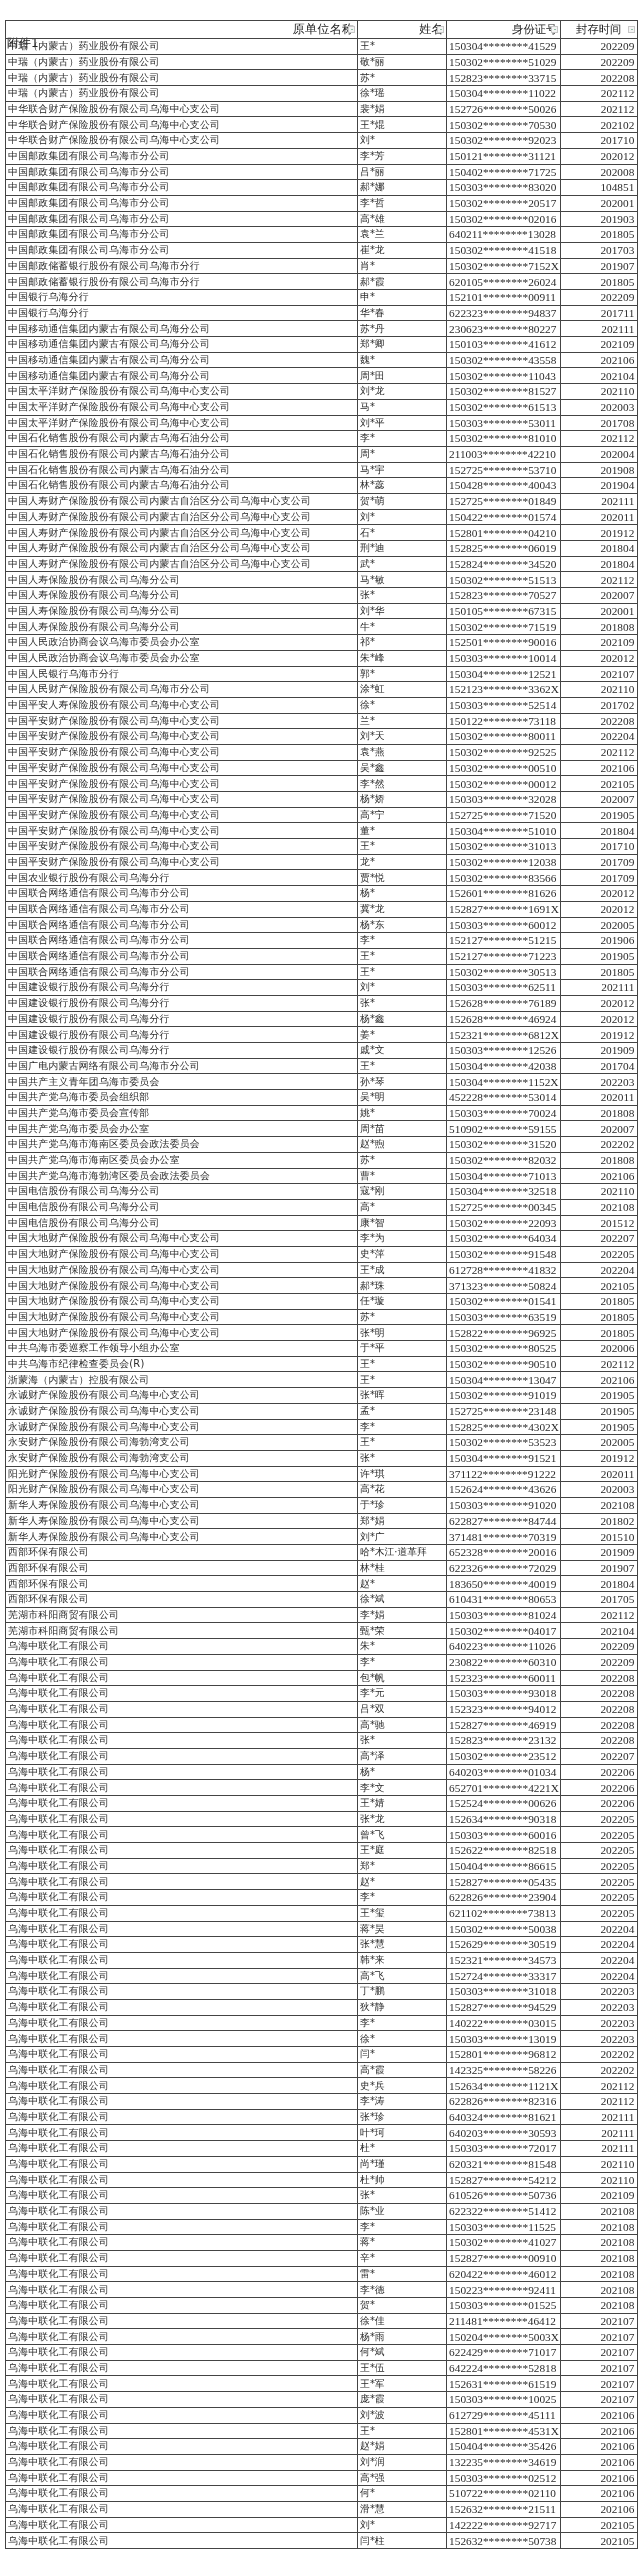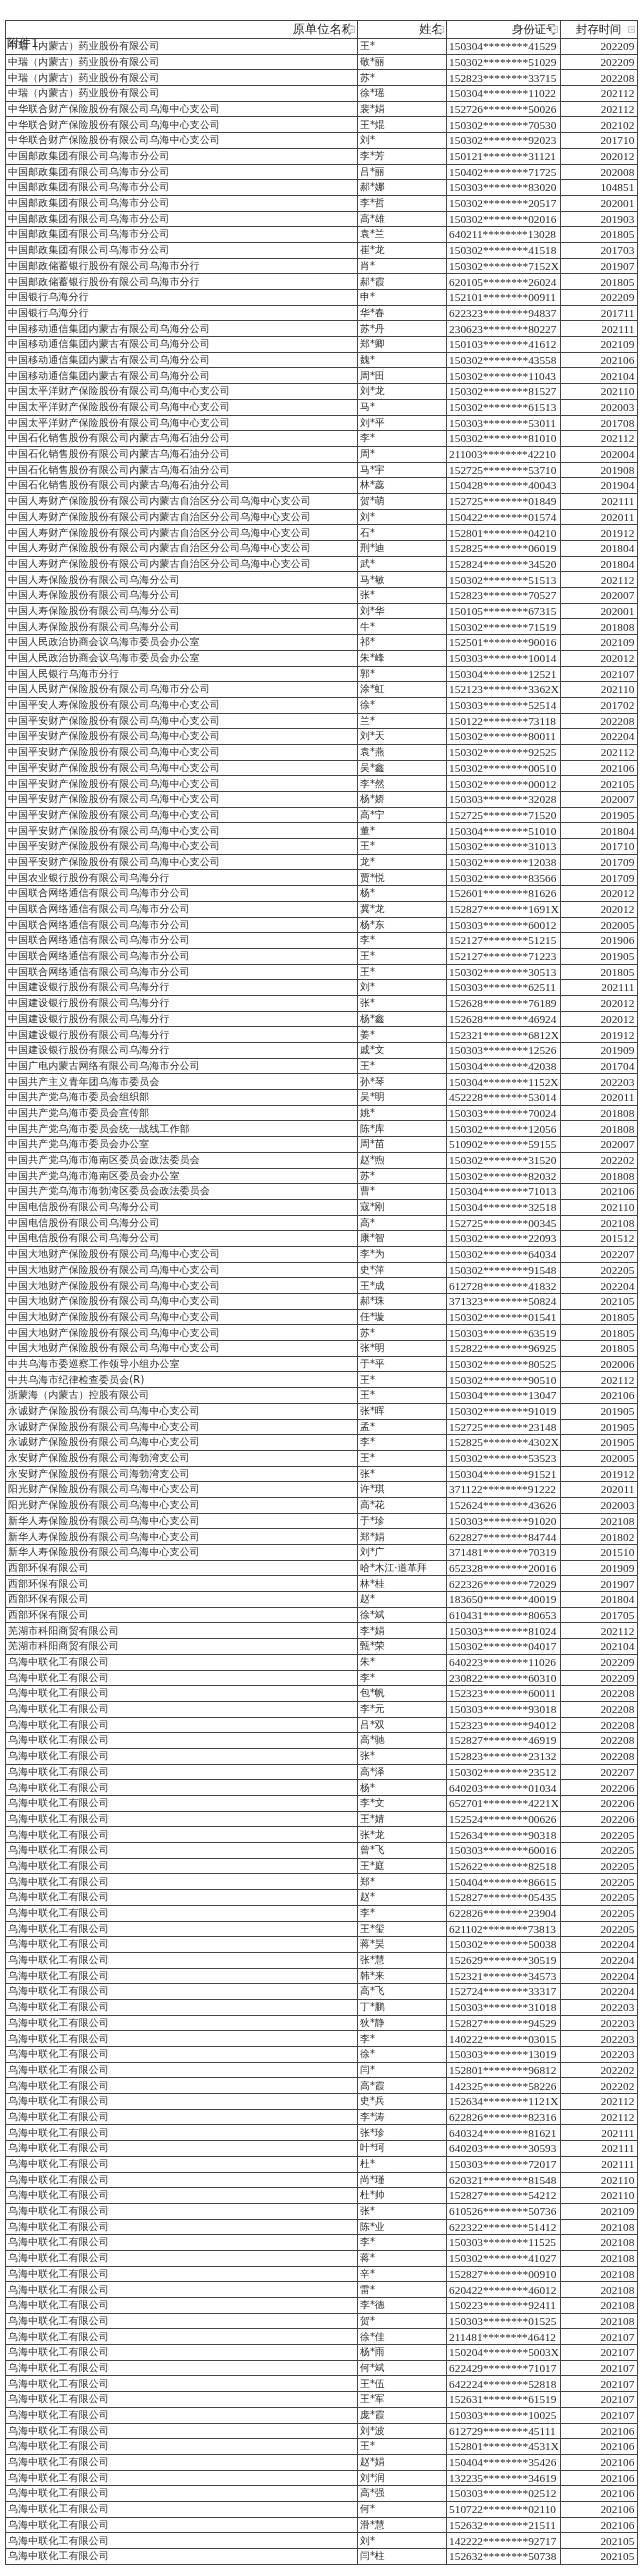--- a/index.html
+++ b/index.html
@@ -458,26 +458,20 @@
         <td class="c-id">452228********53014</td>
         <td class="c-date">202011</td>
       </tr>
       <tr>
         <td class="c-unit">中国共产党乌海市委员会宣传部</td>
         <td class="c-name">姚*</td>
         <td class="c-id">150303********70024</td>
         <td class="c-date">201808</td>
       </tr>
       <tr>
-        <td class="c-unit">中国共产党乌海市委员会统一战线工作部</td>
-        <td class="c-name">陈*库</td>
-        <td class="c-id">150302********12056</td>
-        <td class="c-date">201808</td>
-      </tr>
-      <tr>
         <td class="c-unit">中国共产党乌海市委员会办公室</td>
         <td class="c-name">周*苗</td>
         <td class="c-id">510902********59155</td>
         <td class="c-date">202007</td>
       </tr>
       <tr>
         <td class="c-unit">中国共产党乌海市海南区委员会政法委员会</td>
         <td class="c-name">赵*煦</td>
         <td class="c-id">150302********31520</td>
         <td class="c-date">202202</td>

